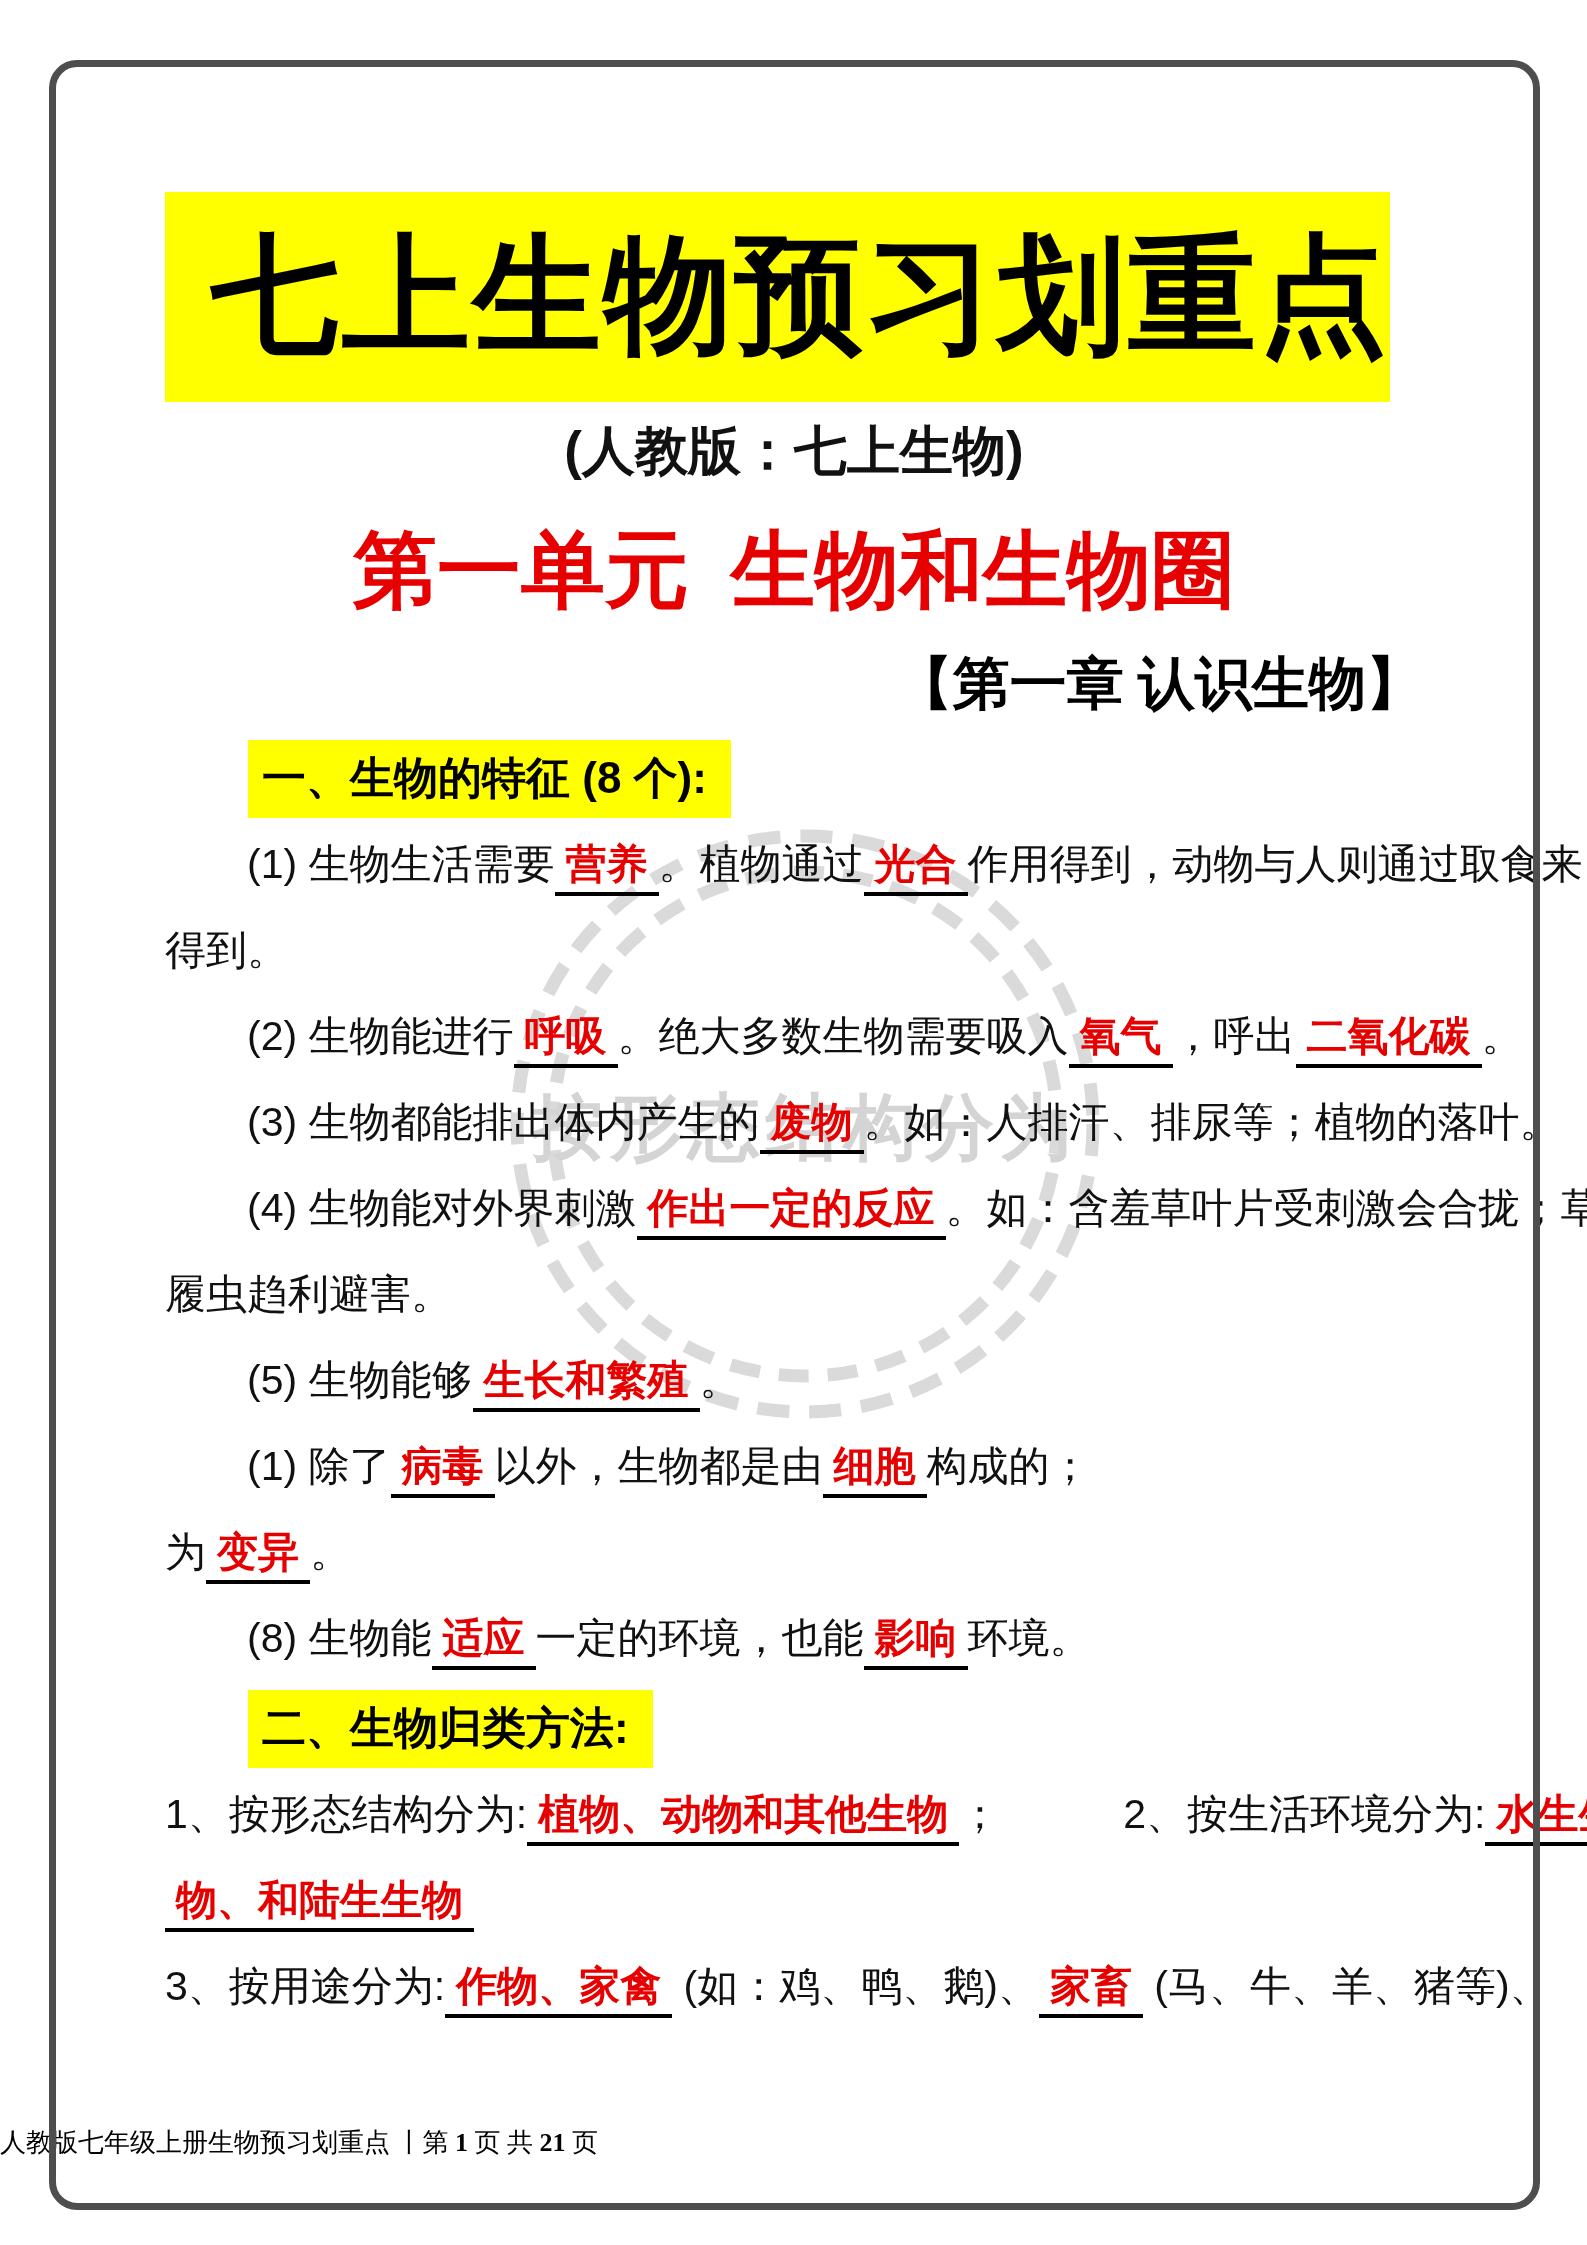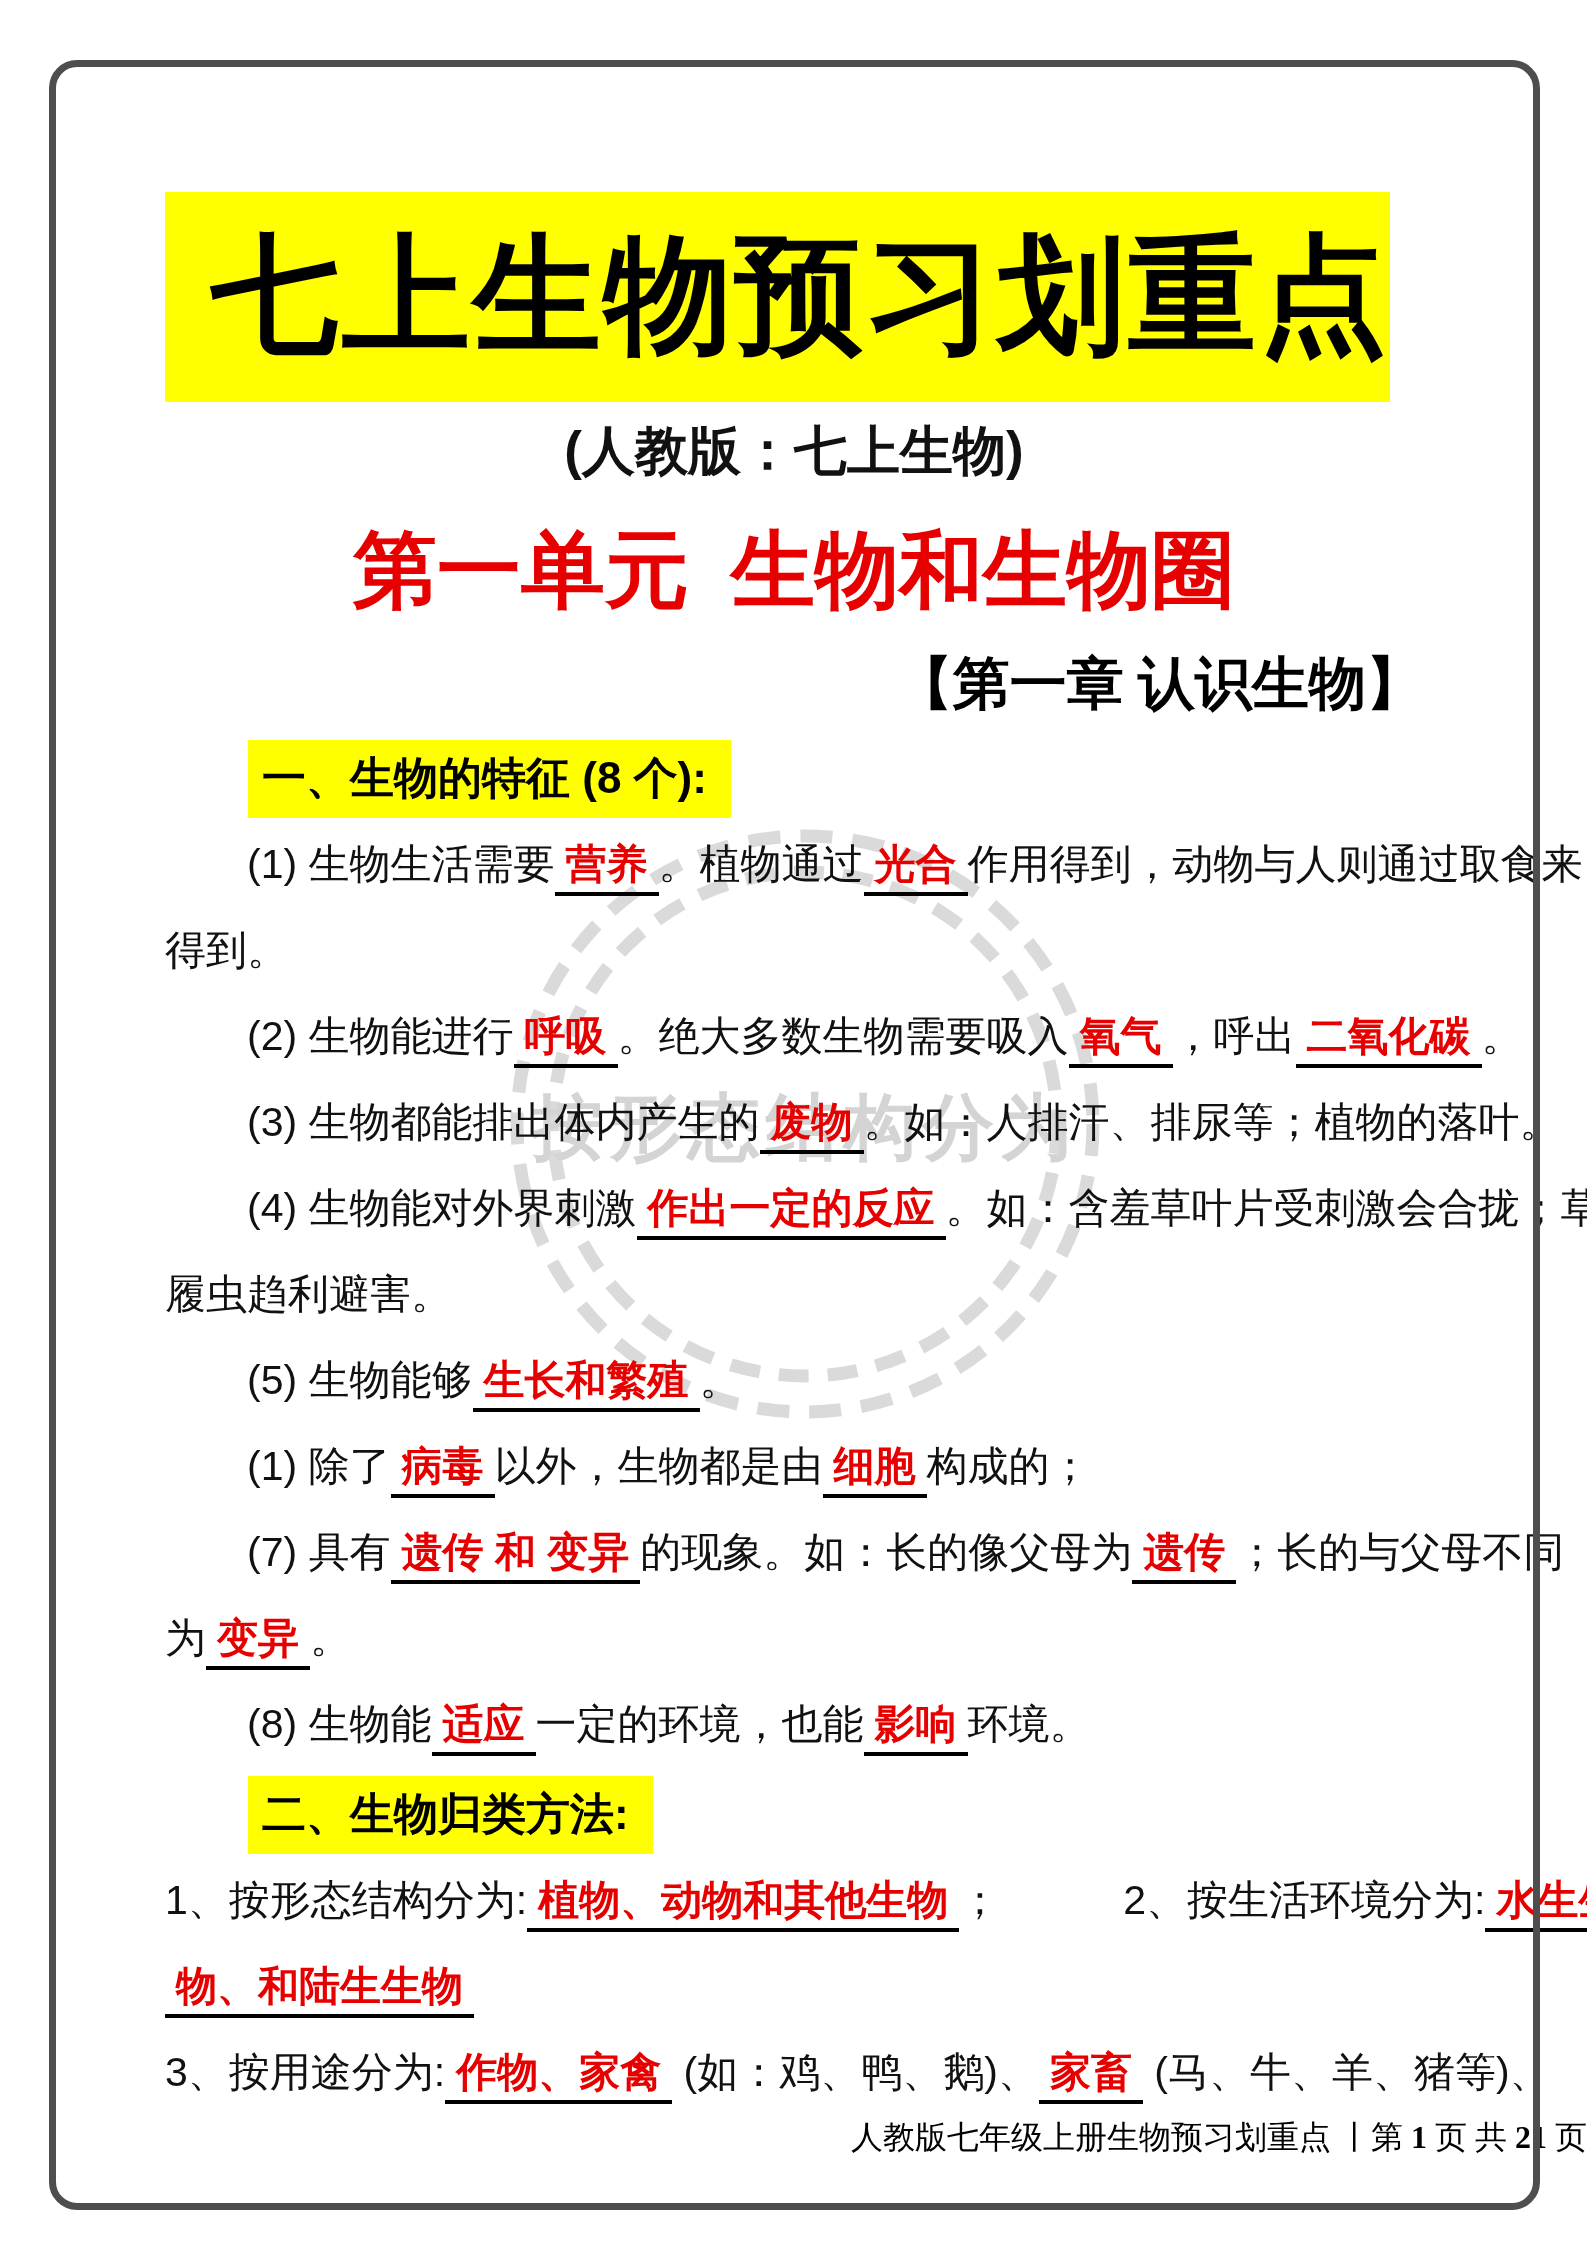--- a/index.html
+++ b/index.html
@@ -112,23 +112,23 @@
   .txt { color:var(--ink); }
   .blank {
     color:var(--answer_red);
     font-weight:700;
     border-bottom:4px solid var(--underline);
     padding:0 11px 5px 11px;
   }
   
   .footer {
     position:absolute; left:0; right:0; bottom:85px;
-    text-align:right;
+    text-align:left;
     font-family:"Liberation Serif","DejaVu Serif",serif;
-    font-size:32px;
+    font-size:26px;
     color:#000;
     white-space:pre;
     z-index:1;
   }
   .footer .num { font-weight:700; }
 </style>
 </head>
 <body>
 
 <svg class="wm-seal" viewBox="0 0 700 700" xmlns="http://www.w3.org/2000/svg" aria-hidden="true">
@@ -154,21 +154,20 @@
   <div class="lines">
       <div class="line heading-line"><span class="section-heading">一、生物的特征 (8 个):</span></div>
       <div class="line indent"><span class="txt">(1) 生物生活需要</span><span class="blank">营养</span><span class="txt">。植物通过</span><span class="blank">光合</span><span class="txt">作用得到，动物与人则通过取食来</span></div>
       <div class="line"><span class="txt">得到。</span></div>
       <div class="line indent"><span class="txt">(2) 生物能进行</span><span class="blank">呼吸</span><span class="txt">。绝大多数生物需要吸入</span><span class="blank">氧气</span><span class="txt">，呼出</span><span class="blank">二氧化碳</span><span class="txt">。</span></div>
       <div class="line indent"><span class="txt">(3) 生物都能排出体内产生的</span><span class="blank">废物</span><span class="txt">。如：人排汗、排尿等；植物的落叶。</span></div>
       <div class="line indent"><span class="txt">(4) 生物能对外界刺激</span><span class="blank">作出一定的反应</span><span class="txt">。如：含羞草叶片受刺激会合拢；草</span></div>
       <div class="line"><span class="txt">履虫趋利避害。</span></div>
       <div class="line indent"><span class="txt">(5) 生物能够</span><span class="blank">生长和繁殖</span><span class="txt">。</span></div>
       <div class="line indent"><span class="txt">(1) 除了</span><span class="blank">病毒</span><span class="txt">以外，生物都是由</span><span class="blank">细胞</span><span class="txt">构成的；</span></div>
-      <div class="line indent"><span class="txt">(7) 具有</span><span class="blank">遗传 和 变异</span><span class="txt">的现象。如：长的像父母为</span><span class="blank">遗传</span><span class="txt">；长的与父母不同</span></div>
       <div class="line"><span class="txt">为</span><span class="blank">变异</span><span class="txt">。</span></div>
       <div class="line indent"><span class="txt">(8) 生物能</span><span class="blank">适应</span><span class="txt">一定的环境，也能</span><span class="blank">影响</span><span class="txt">环境。</span></div>
       <div class="line heading-line"><span class="section-heading">二、生物归类方法:</span></div>
       <div class="line"><span class="txt">1、按形态结构分为:</span><span class="blank">植物、动物和其他生物</span><span class="txt">；　　　2、按生活环境分为:</span><span class="blank">水生生</span></div>
       <div class="line"><span class="blank">物、和陆生生物</span></div>
       <div class="line"><span class="txt">3、按用途分为:</span><span class="blank">作物、家禽</span><span class="txt"> (如：鸡、鸭、鹅)、</span><span class="blank">家畜</span><span class="txt"> (马、牛、羊、猪等)、</span></div>
     </div>
 
 </div>
 

